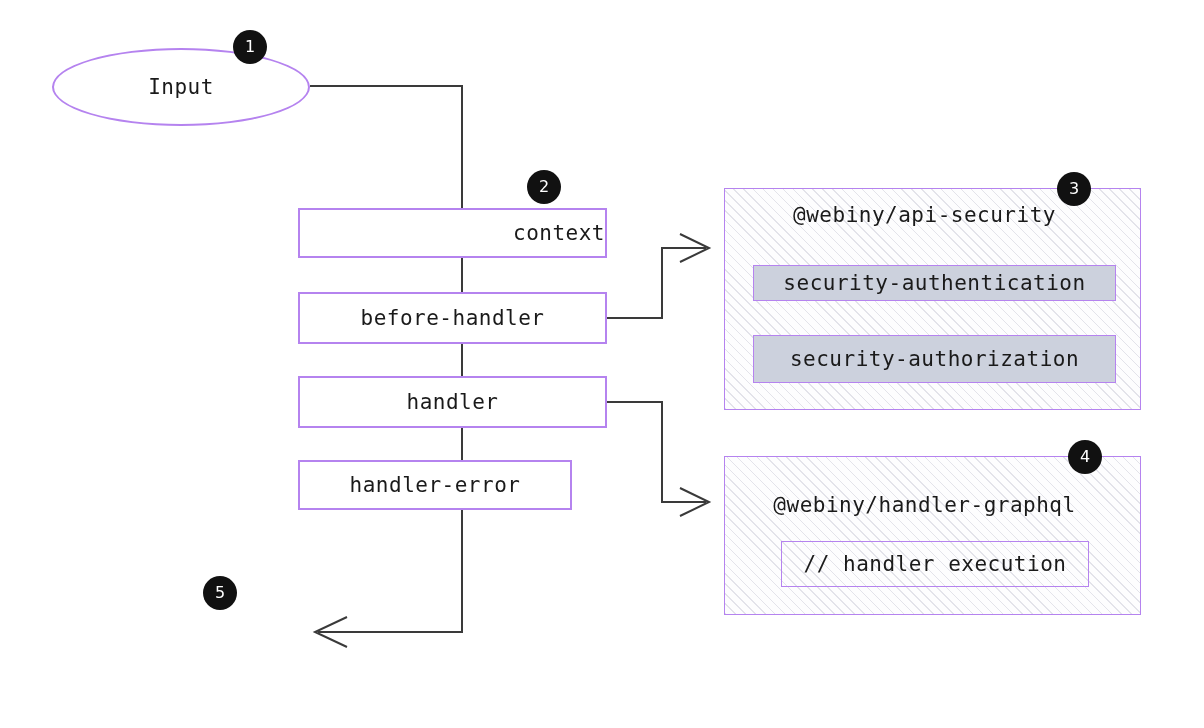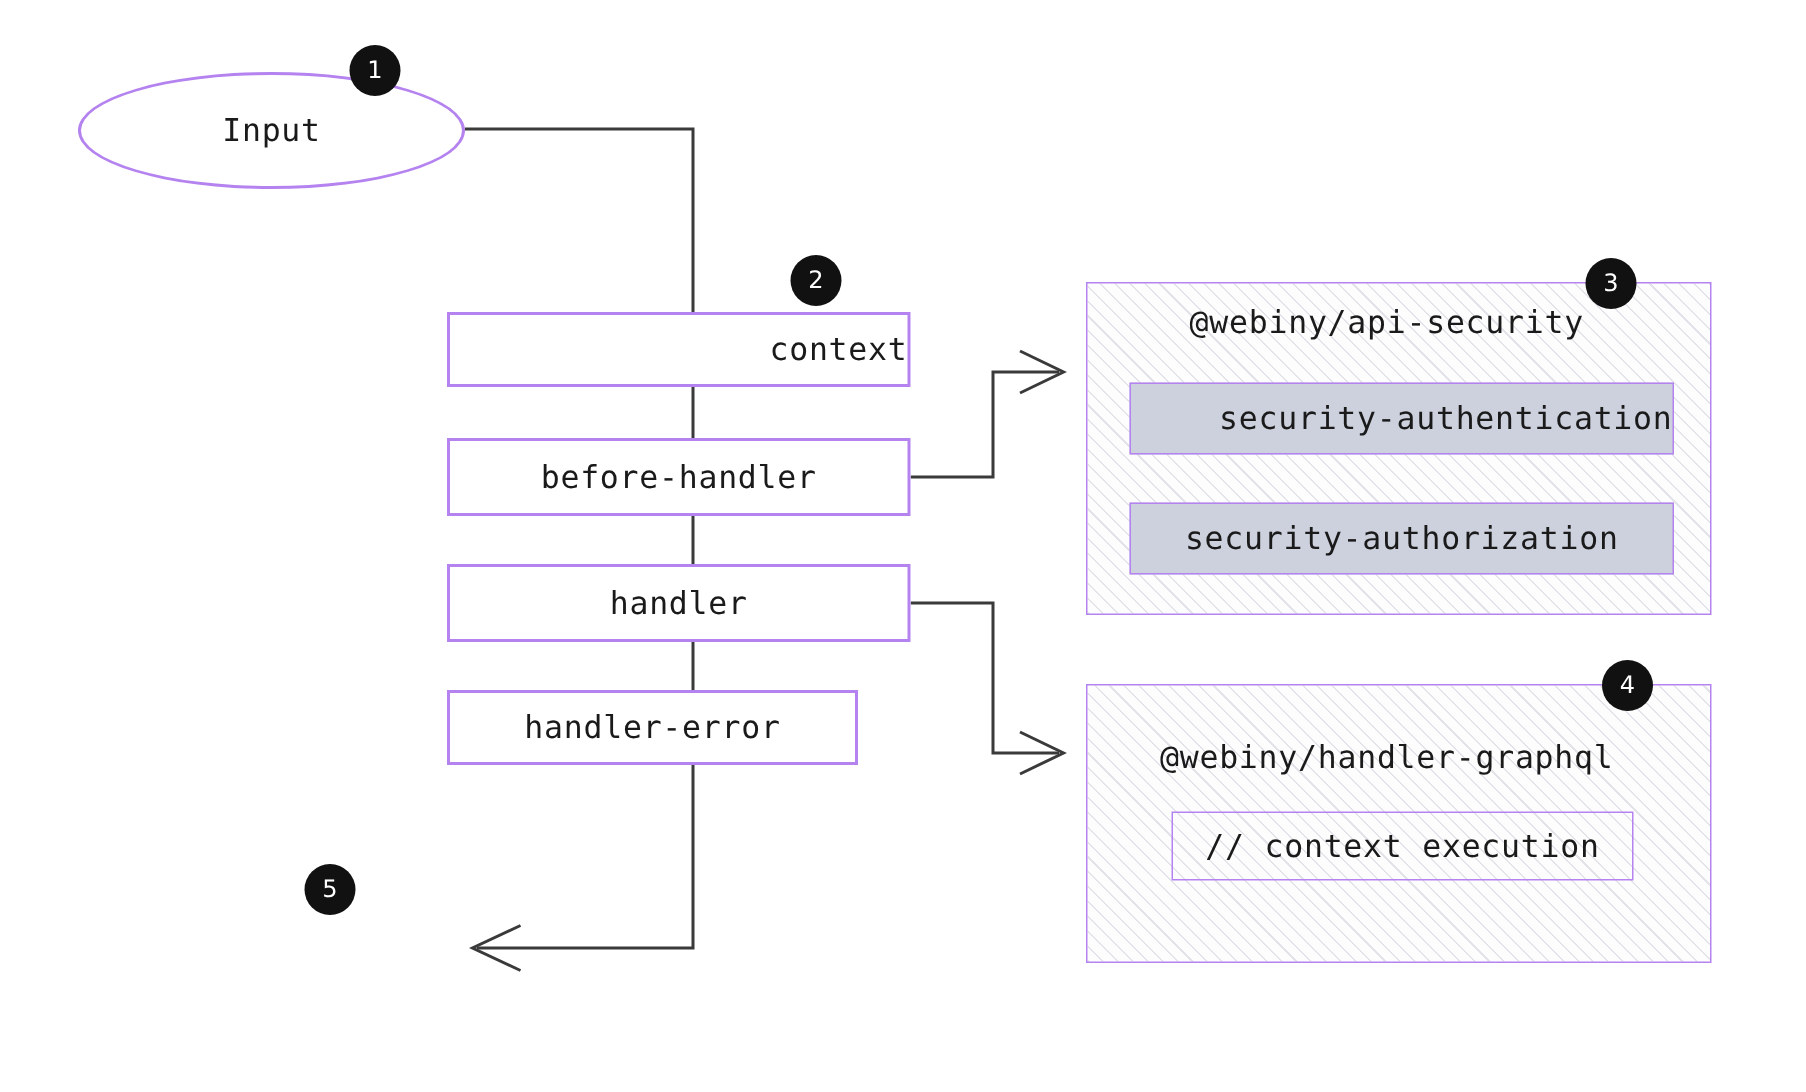--- a/index.html
+++ b/index.html
@@ -172,34 +172,34 @@
 
   <div class="stage-box" style="left:298px; top:460px; width:274px; height:50px;">
     <span class="node-label">handler-error</span>
   </div>
 
   <div class="badge" style="left:527px; top:170px;">2</div>
 
   <div class="panel" style="left:724px; top:188px; width:417px; height:222px;">
     <div class="panel-title" style="top:14px;">@webiny/api-security</div>
 
-    <div class="sub-box filled" style="left:28px; top:66px; width:363px; height:48px;justify-content:flex-end;">
+    <div class="sub-box filled" style="left:28px; top:76px; width:363px; height:36px;">
       <span class="node-label">security-authentication</span>
     </div>
 
     <div class="sub-box filled" style="left:28px; top:146px; width:363px; height:48px;justify-content:center;">
       <span class="node-label">security-authorization</span>
     </div>
   </div>
   <div class="badge" style="left:1057px; top:172px;">3</div>
 
-  <div class="panel" style="left:724px; top:456px; width:417px; height:186px;">
+  <div class="panel" style="left:724px; top:456px; width:417px; height:159px;">
     <div class="panel-title" style="top:36px;">@webiny/handler-graphql</div>
 
     <div class="sub-box hollow" style="left:56px; top:84px; width:308px; height:46px;">
-      <span class="node-label">// context execution</span>
+      <span class="node-label">// handler execution</span>
     </div>
   </div>
   <div class="badge" style="left:1068px; top:440px;">4</div>
 
   <div class="badge" style="left:203px; top:576px;">5</div>
 
 </div>
 
 </body></html>

